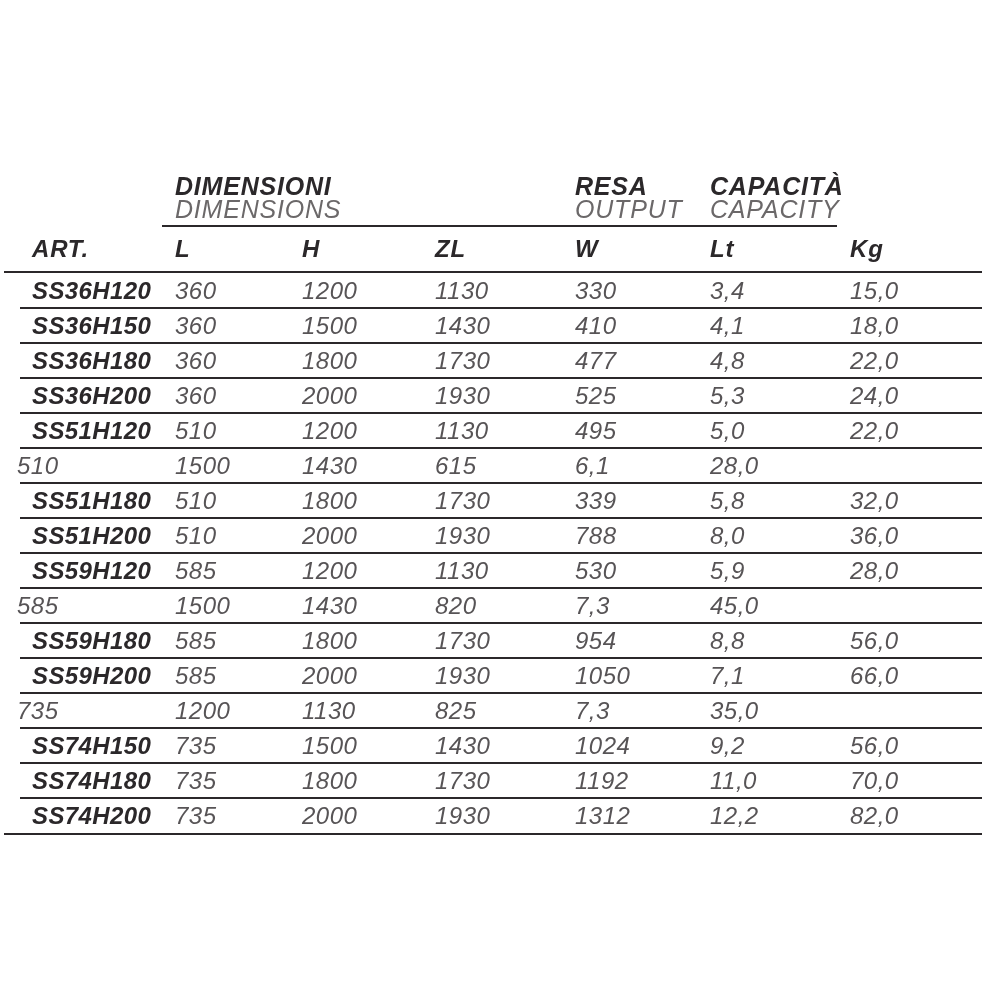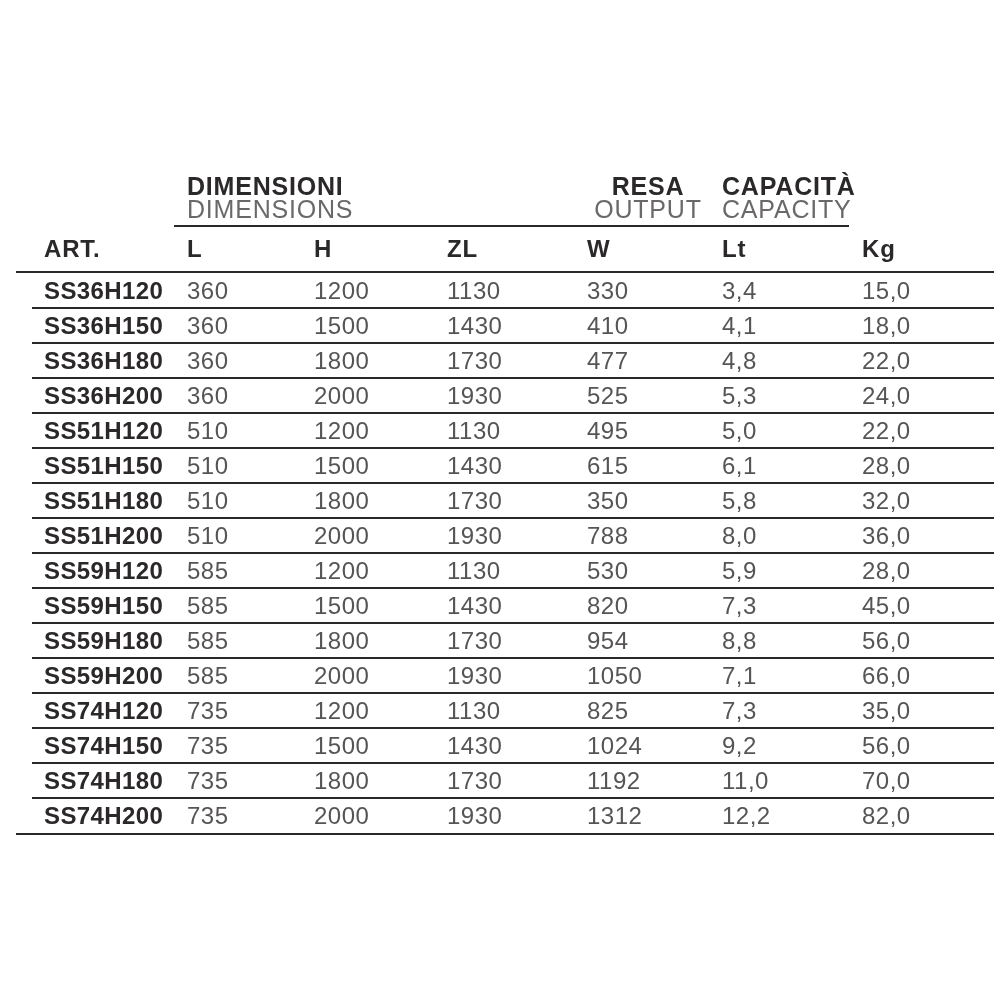--- a/index.html
+++ b/index.html
@@ -11,37 +11,38 @@
   .page {
     position: relative;
     width: 1000px;
     height: 1000px;
     background: var(--bg, #ffffff);
     font-family: "Liberation Sans", sans-serif;
     overflow: hidden;
   }
   .spec-table {
     position: absolute;
-    left: 16px;
+    left: 4px;
     top: 170px;
     width: 978px;
+    font-style: italic;
   }
   .group-row, .header-row, .row {
     display: grid;
     grid-template-columns: 158px 127px 133px 140px 135px 140px 145px;
   }
   
   .group-row { height: 57px; }
   .group-cell {
     padding-left: 13px;
     border-bottom: 2px solid var(--line, #2b282a);
   }
   .group-cell.art-spacer { border-bottom: none; padding-left: 0; }
   .span-dim  { grid-column: 2 / 5; }
-  .span-resa { grid-column: 5 / 6; text-align: center; }
+  .span-resa { grid-column: 5 / 6; }
   .span-cap  { grid-column: 6 / 7; }
   .span-peso { grid-column: 7 / 8; }
   .g-it {
     margin-top: 5px;
     font-size: 25px;
     line-height: 23px;
     letter-spacing: 0.8px;
     font-weight: 600;
     color: var(--dark, #2b282a);
   }
@@ -168,34 +169,33 @@
         <div class="row">
     <div class="cell c-art">SS51H120</div>
     <div class="cell c-l">510</div>
     <div class="cell c-h">1200</div>
     <div class="cell c-zl">1130</div>
     <div class="cell c-w">495</div>
     <div class="cell c-lt">5,0</div>
     <div class="cell c-kg">22,0</div>
   </div>
         <div class="row">
-    <div class="cell c-art">SS51H150</div>
     <div class="cell c-l">510</div>
     <div class="cell c-h">1500</div>
     <div class="cell c-zl">1430</div>
     <div class="cell c-w">615</div>
     <div class="cell c-lt">6,1</div>
     <div class="cell c-kg">28,0</div>
   </div>
         <div class="row">
     <div class="cell c-art">SS51H180</div>
     <div class="cell c-l">510</div>
     <div class="cell c-h">1800</div>
     <div class="cell c-zl">1730</div>
-    <div class="cell c-w">350</div>
+    <div class="cell c-w">339</div>
     <div class="cell c-lt">5,8</div>
     <div class="cell c-kg">32,0</div>
   </div>
         <div class="row">
     <div class="cell c-art">SS51H200</div>
     <div class="cell c-l">510</div>
     <div class="cell c-h">2000</div>
     <div class="cell c-zl">1930</div>
     <div class="cell c-w">788</div>
     <div class="cell c-lt">8,0</div>
@@ -204,21 +204,20 @@
         <div class="row">
     <div class="cell c-art">SS59H120</div>
     <div class="cell c-l">585</div>
     <div class="cell c-h">1200</div>
     <div class="cell c-zl">1130</div>
     <div class="cell c-w">530</div>
     <div class="cell c-lt">5,9</div>
     <div class="cell c-kg">28,0</div>
   </div>
         <div class="row">
-    <div class="cell c-art">SS59H150</div>
     <div class="cell c-l">585</div>
     <div class="cell c-h">1500</div>
     <div class="cell c-zl">1430</div>
     <div class="cell c-w">820</div>
     <div class="cell c-lt">7,3</div>
     <div class="cell c-kg">45,0</div>
   </div>
         <div class="row">
     <div class="cell c-art">SS59H180</div>
     <div class="cell c-l">585</div>
@@ -231,21 +230,20 @@
         <div class="row">
     <div class="cell c-art">SS59H200</div>
     <div class="cell c-l">585</div>
     <div class="cell c-h">2000</div>
     <div class="cell c-zl">1930</div>
     <div class="cell c-w">1050</div>
     <div class="cell c-lt">7,1</div>
     <div class="cell c-kg">66,0</div>
   </div>
         <div class="row">
-    <div class="cell c-art">SS74H120</div>
     <div class="cell c-l">735</div>
     <div class="cell c-h">1200</div>
     <div class="cell c-zl">1130</div>
     <div class="cell c-w">825</div>
     <div class="cell c-lt">7,3</div>
     <div class="cell c-kg">35,0</div>
   </div>
         <div class="row">
     <div class="cell c-art">SS74H150</div>
     <div class="cell c-l">735</div>

